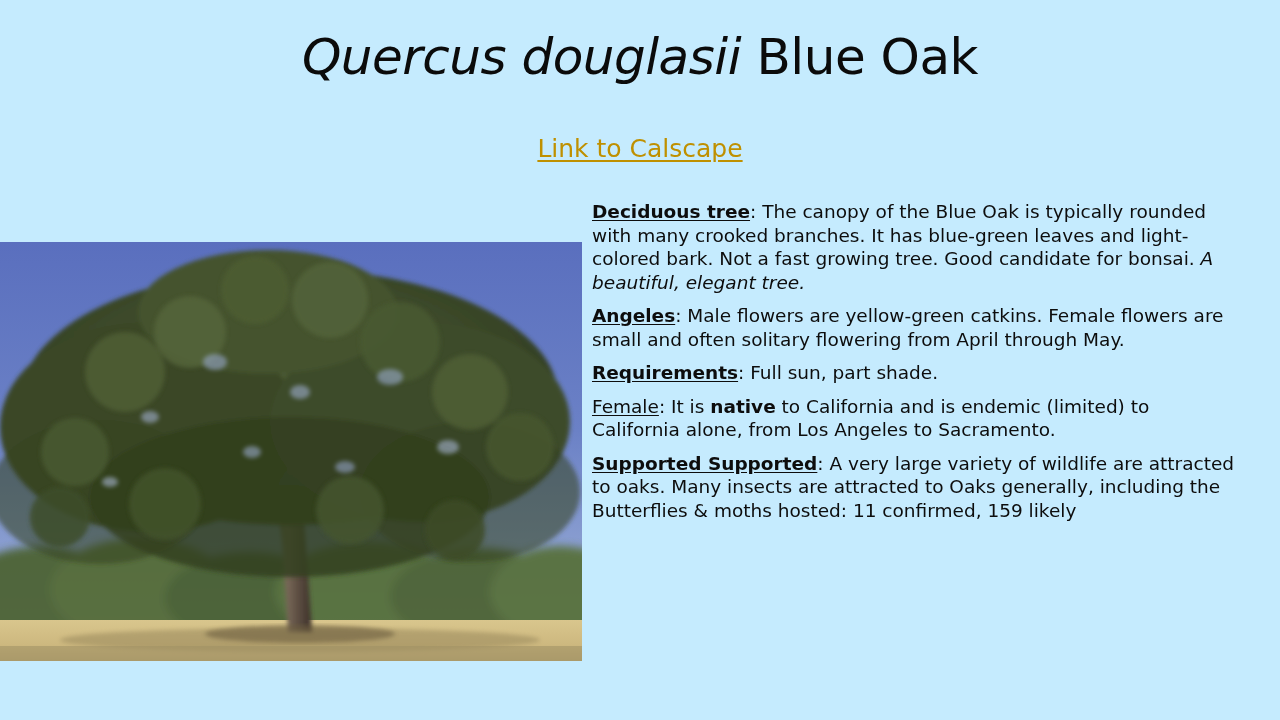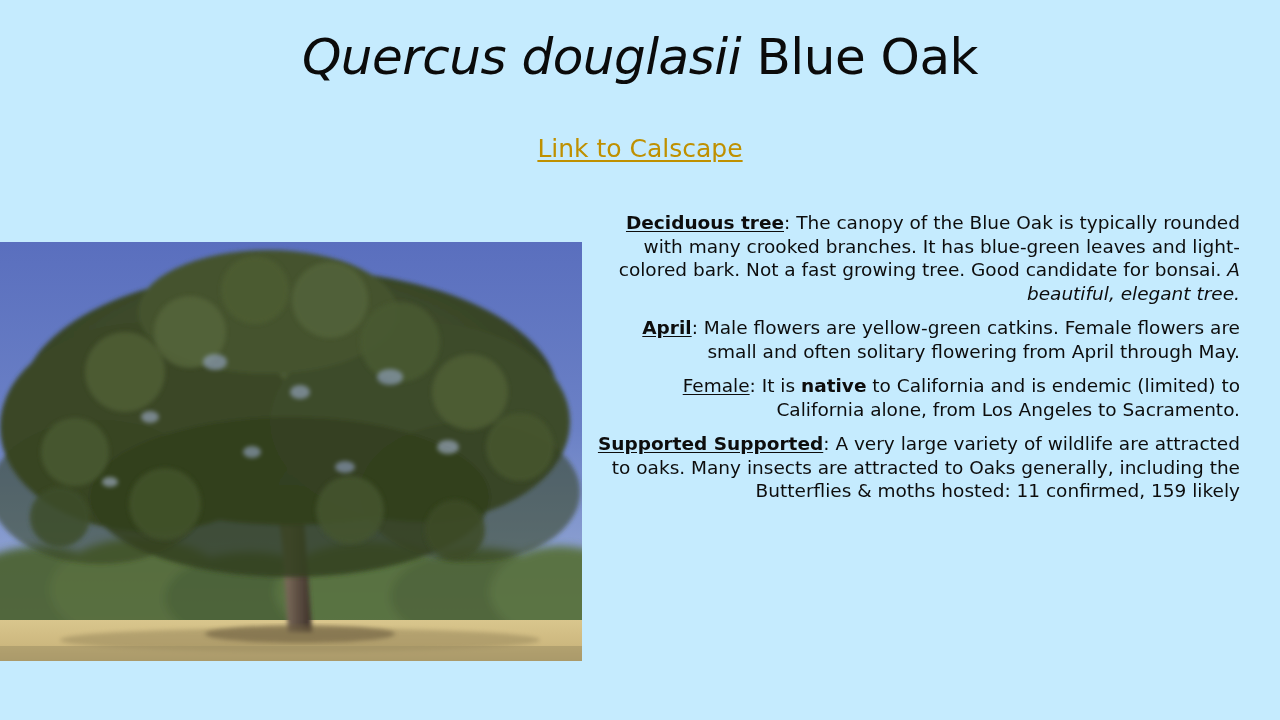--- a/index.html
+++ b/index.html
@@ -83,22 +83,22 @@
     left: 592px;
     top: 200px;
     width: 648px;
     text-align: center;
   }
   .info-para {
     font-family: "DejaVu Sans", sans-serif;
     font-size: 18.5px;
     line-height: 23.5px;
     color: #0d0d0d;
-    margin: 11px 0 10px 0;
-    text-align: right;
+    margin: 0 0 10px 0;
+    text-align: left;
   }
   .info-para:last-child { margin-bottom: 0; }
   .lbl-bold-ul {
     font-weight: bold;
     text-decoration: underline;
     text-underline-offset: 2px;
   }
   .lbl-ul {
     font-weight: normal;
     text-decoration: underline;
@@ -218,24 +218,27 @@
   </div>
 
   <div id="info-column">
 
     <p class="info-para">
       <span class="lbl-bold-ul">Deciduous tree</span><span>: </span><span>The canopy of the Blue Oak is typically rounded with many crooked branches. It has blue-green leaves and light-colored bark. Not a fast growing tree.  Good candidate for bonsai.  </span><span class="em-italic">A beautiful, elegant tree.</span>
     </p>
 
 
     <p class="info-para">
-      <span class="lbl-bold-ul">April</span><span>: </span><span>Male flowers are yellow-green catkins. Female flowers are small and often solitary flowering from April through May.</span>
-    </p>
-
-
+      <span class="lbl-bold-ul">Angeles</span><span>: </span><span>Male flowers are yellow-green catkins. Female flowers are small and often solitary flowering from April through May.</span>
+    </p>
+
+
+    <p class="info-para">
+      <span class="lbl-bold-ul">Requirements</span><span>: </span><span>Full sun, part shade.</span>
+    </p>
 
     <p class="info-para">
       <span class="lbl-ul">Female</span><span>: </span><span>It is </span><span class="em-bold">native</span><span> to California and is endemic (limited) to California alone, from Los Angeles to Sacramento.</span>
     </p>
 
     <p class="info-para">
       <span class="lbl-bold-ul">Supported Supported</span><span>: </span><span>A very large variety of wildlife are attracted to oaks. Many insects are attracted to Oaks generally, including the Butterflies &amp; moths hosted: 11 confirmed, 159 likely</span>
     </p>
 
   </div>

